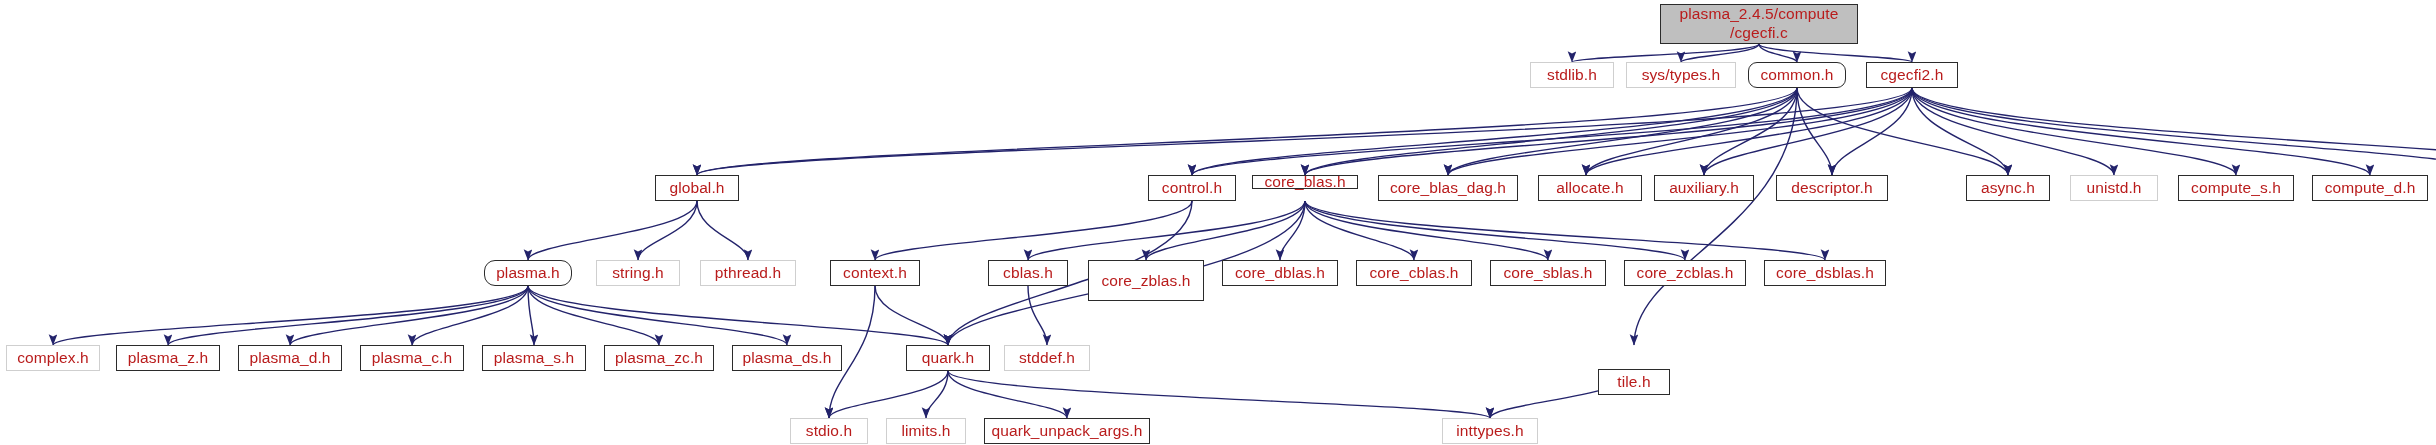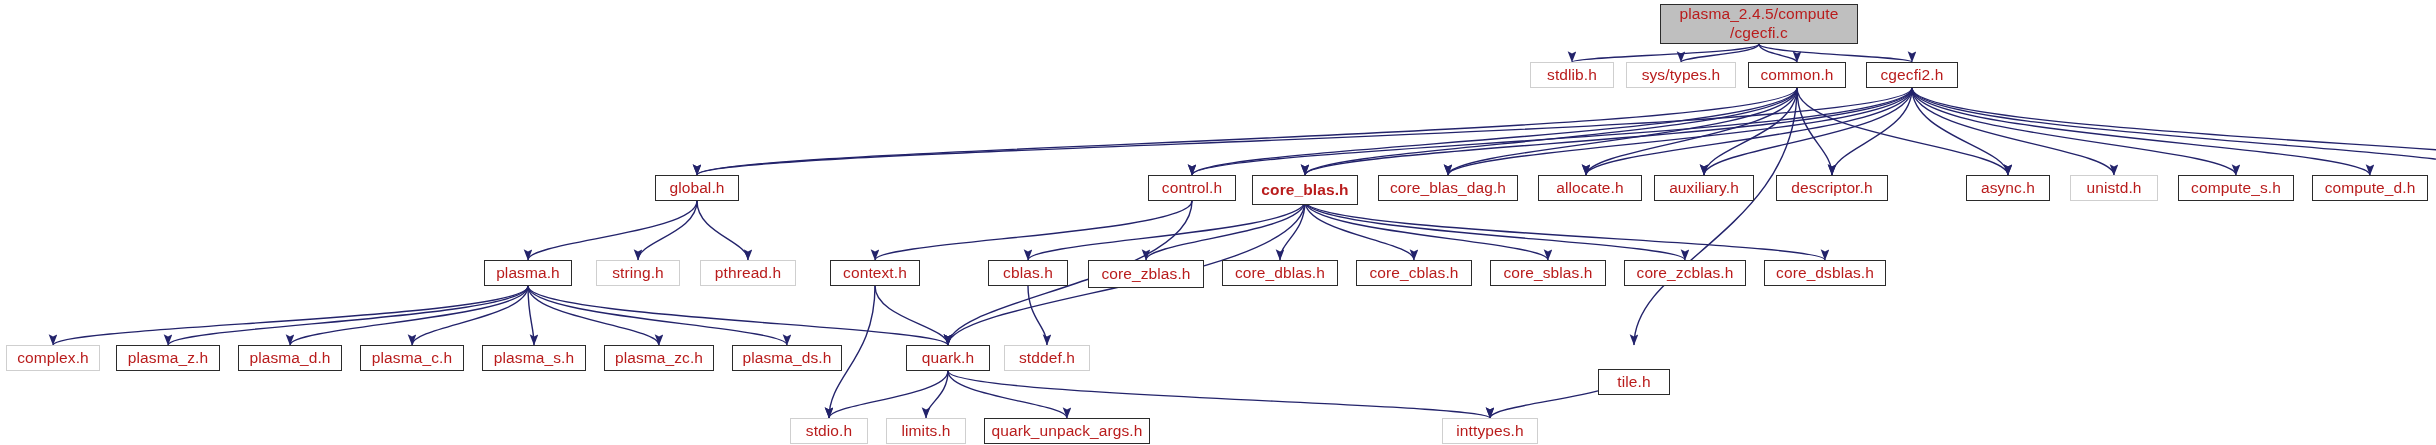--- a/index.html
+++ b/index.html
@@ -134,33 +134,33 @@
           <span class="lbl">plasma_2.4.5/compute</span>
           <span class="lbl">/cgecfi.c</span>
         </div>
       </div>
       <div class="gnode ext" style="left: 1530px; top: 62px; width: 84px; height: 26px;">
         <span class="lbl">stdlib.h</span>
       </div>
       <div class="gnode ext" style="left: 1626px; top: 62px; width: 110px; height: 26px;">
         <span class="lbl">sys/types.h</span>
       </div>
-      <div class="gnode strong" style="left: 1748px; top: 62px; width: 98px; height: 26px;">
+      <div class="gnode strong" style="left: 1748px; top: 62px; width: 98px; height: 26px; border-radius: 9px;">
         <span class="lbl">common.h</span>
       </div>
       <div class="gnode strong" style="left: 1866px; top: 62px; width: 92px; height: 26px;">
         <span class="lbl">cgecfi2.h</span>
       </div>
       <div class="gnode strong" style="left: 655px; top: 175px; width: 84px; height: 26px;">
         <span class="lbl">global.h</span>
       </div>
       <div class="gnode strong" style="left: 1148px; top: 175px; width: 88px; height: 26px;">
         <span class="lbl">control.h</span>
       </div>
-      <div class="gnode strong" style="left: 1252px; top: 175px; width: 106px; height: 30px; font-weight: bold;">
+      <div class="gnode strong" style="left: 1252px; top: 175px; width: 106px; height: 14px;">
         <span class="lbl">core_blas.h</span>
       </div>
       <div class="gnode strong" style="left: 1378px; top: 175px; width: 140px; height: 26px;">
         <span class="lbl">core_blas_dag.h</span>
       </div>
       <div class="gnode strong" style="left: 1538px; top: 175px; width: 104px; height: 26px;">
         <span class="lbl">allocate.h</span>
       </div>
       <div class="gnode strong" style="left: 1654px; top: 175px; width: 100px; height: 26px;">
         <span class="lbl">auxiliary.h</span>
@@ -173,36 +173,36 @@
       </div>
       <div class="gnode ext" style="left: 2070px; top: 175px; width: 88px; height: 26px;">
         <span class="lbl">unistd.h</span>
       </div>
       <div class="gnode strong" style="left: 2178px; top: 175px; width: 116px; height: 26px;">
         <span class="lbl">compute_s.h</span>
       </div>
       <div class="gnode strong" style="left: 2312px; top: 175px; width: 116px; height: 26px;">
         <span class="lbl">compute_d.h</span>
       </div>
-      <div class="gnode strong" style="left: 484px; top: 260px; width: 88px; height: 26px;">
+      <div class="gnode strong" style="left: 484px; top: 260px; width: 88px; height: 26px; border-radius: 11px;">
         <span class="lbl">plasma.h</span>
       </div>
       <div class="gnode ext" style="left: 596px; top: 260px; width: 84px; height: 26px;">
         <span class="lbl">string.h</span>
       </div>
       <div class="gnode ext" style="left: 700px; top: 260px; width: 96px; height: 26px;">
         <span class="lbl">pthread.h</span>
       </div>
       <div class="gnode strong" style="left: 830px; top: 260px; width: 90px; height: 26px;">
         <span class="lbl">context.h</span>
       </div>
       <div class="gnode strong" style="left: 988px; top: 260px; width: 80px; height: 26px;">
         <span class="lbl">cblas.h</span>
       </div>
-      <div class="gnode strong" style="left: 1088px; top: 260px; width: 116px; height: 28px;">
+      <div class="gnode strong" style="left: 1088px; top: 260px; width: 116px; height: 41px;">
         <span class="lbl">core_zblas.h</span>
       </div>
       <div class="gnode strong" style="left: 1222px; top: 260px; width: 116px; height: 26px;">
         <span class="lbl">core_dblas.h</span>
       </div>
       <div class="gnode strong" style="left: 1356px; top: 260px; width: 116px; height: 26px;">
         <span class="lbl">core_cblas.h</span>
       </div>
       <div class="gnode strong" style="left: 1490px; top: 260px; width: 116px; height: 26px;">
         <span class="lbl">core_sblas.h</span>

